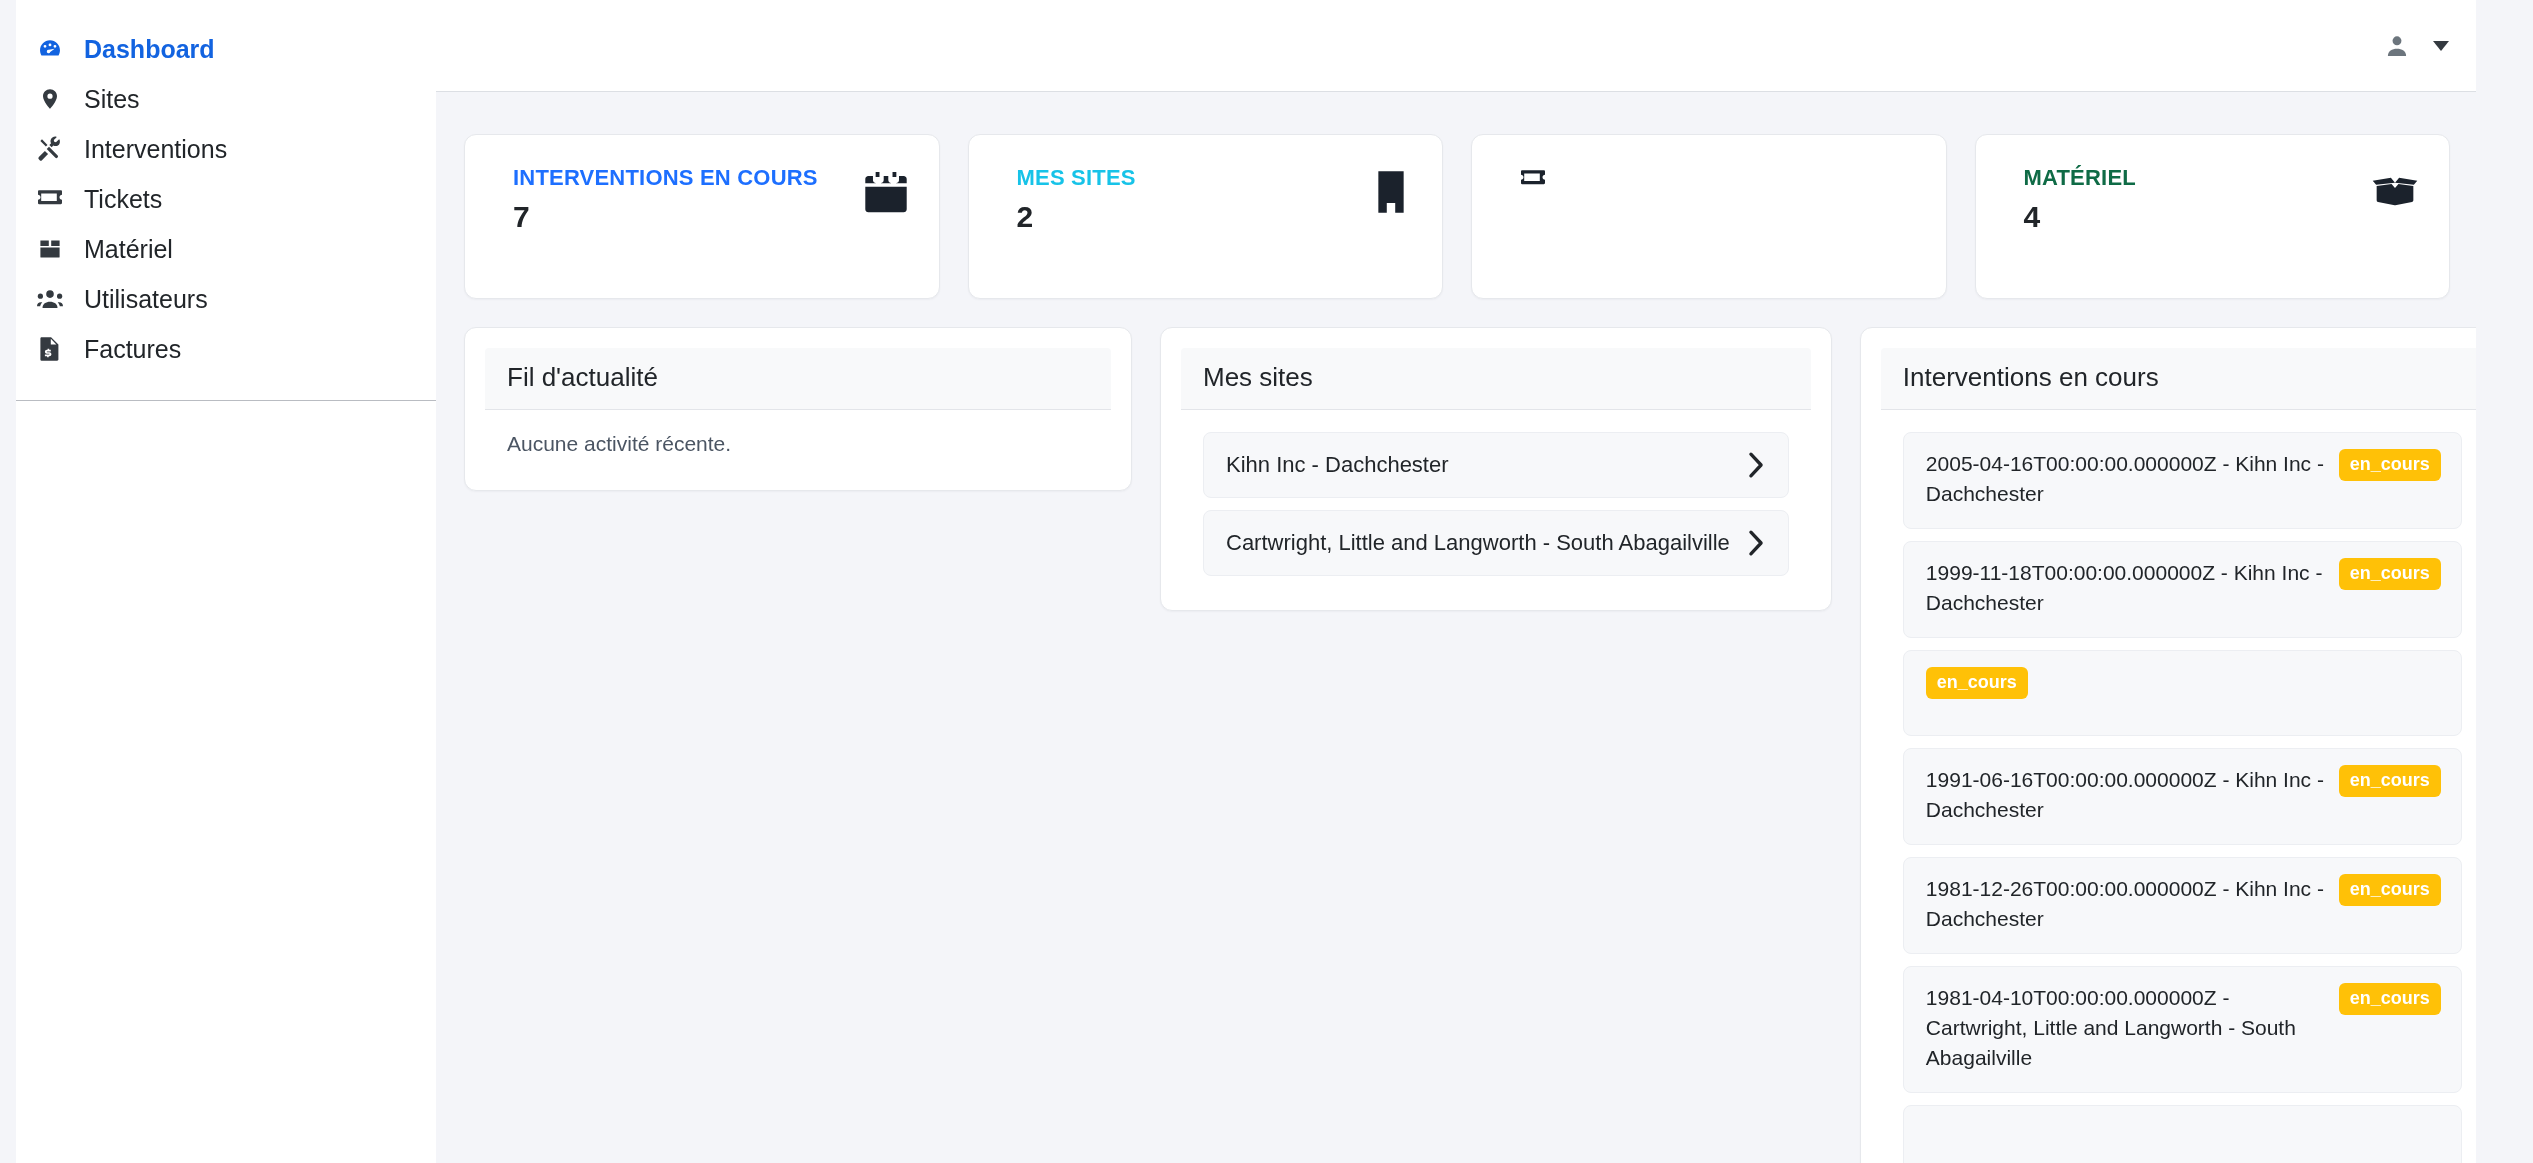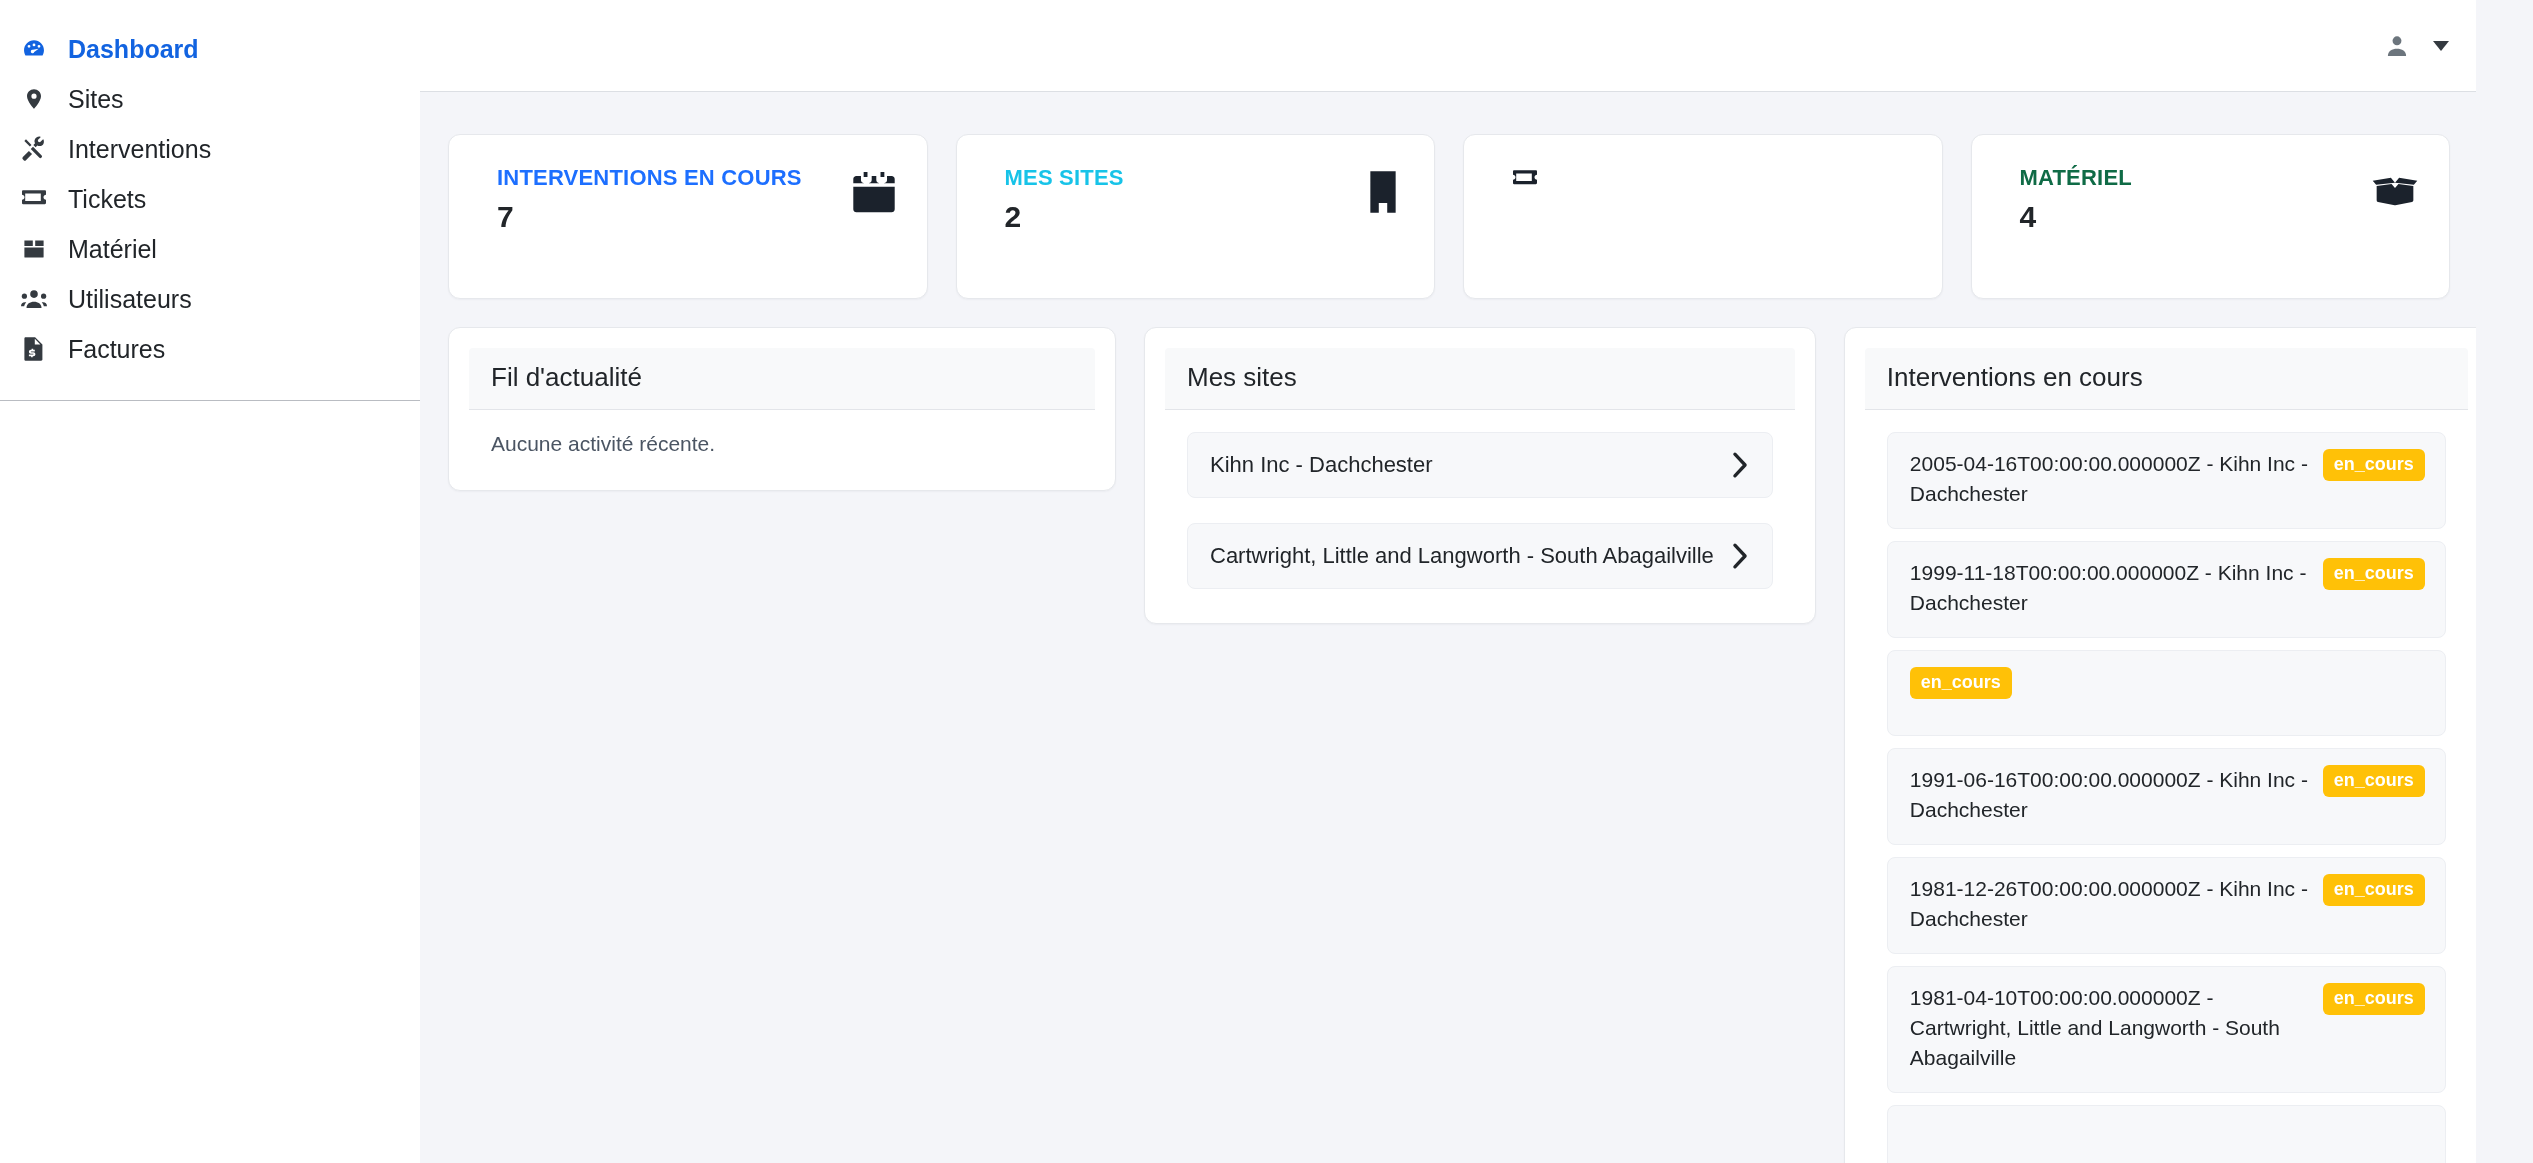--- a/index.html
+++ b/index.html
@@ -15,20 +15,21 @@
     background: #f4f5f9;
     color: #212529;
     -webkit-font-smoothing: antialiased;
   }
 
   
   .app {
     display: flex;
     width: 2476px;
     height: 1163px;
+    padding-left: 16px;
   }
 
   
   .sidebar {
     width: 420px;
     flex: 0 0 420px;
     background: #ffffff;
     height: 1163px;
     position: relative;
   }
@@ -194,21 +195,21 @@
     border: 1px solid #eceef2;
     border-radius: 8px;
     padding: 18px 22px;
     display: flex;
     align-items: center;
     justify-content: space-between;
     gap: 16px;
     font-size: 22px;
     color: #212529;
     cursor: pointer;
-    margin-bottom: 25px;
+    margin-bottom: 12px;
   }
   .list-item:last-child { margin-bottom: 0; }
 
   .list-item-label { white-space: nowrap; }
   .chevron-icon { color: #212529; display: flex; align-items: center; flex: 0 0 auto; }
 
   
   .interv-body { padding: 22px 22px 0 22px; }
 
   .interv-row {

